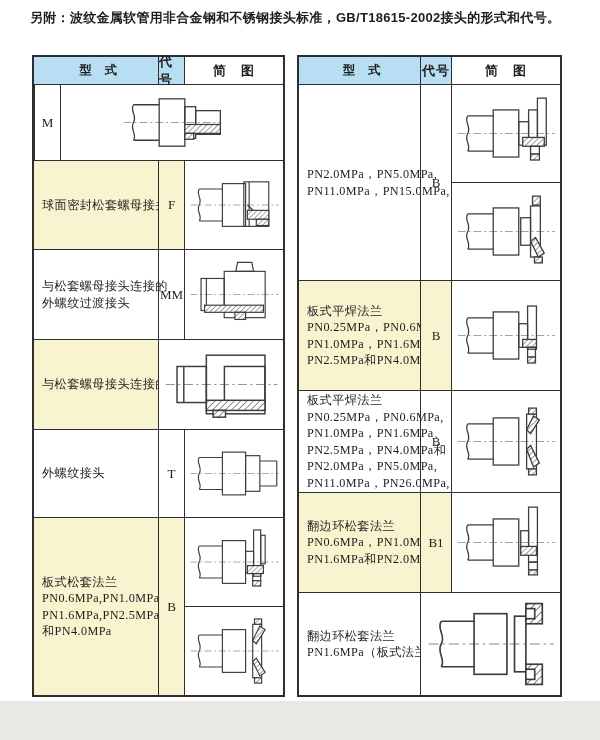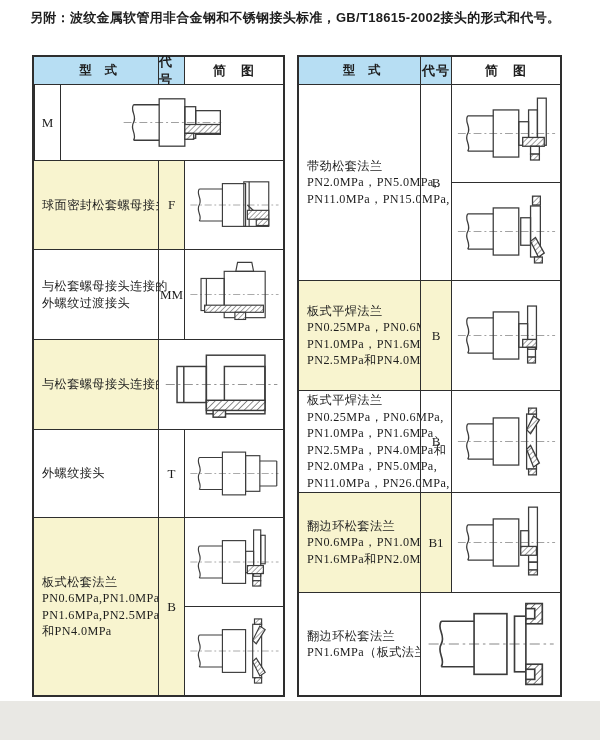--- a/index.html
+++ b/index.html
@@ -207,21 +207,20 @@
       <div class="cell cc">
           <span>代号</span>
         </div>
       <div class="cell cd" style="align-items:center;justify-content:center;flex-direction:row">
           <span>简　图</span>
         </div>
     </div>
 
     <div class="row" style="height:196px">
       <div class="cell ct">
-        <div class="ln">带劲松套法兰</div>
         <div class="ln">PN2.0MPa，PN5.0MPa,</div>
         <div class="ln">PN11.0MPa，PN15.0MPa,</div>
       </div>
       <div class="cell cc">B</div>
       <div class="cell cd">
         <div class="half">
           <svg class="dg" viewBox="0 0 110 76" preserveAspectRatio="xMidYMid meet">
             <use href="#cl"></use>
               <use href="#sb"></use>
             <g class="st">

